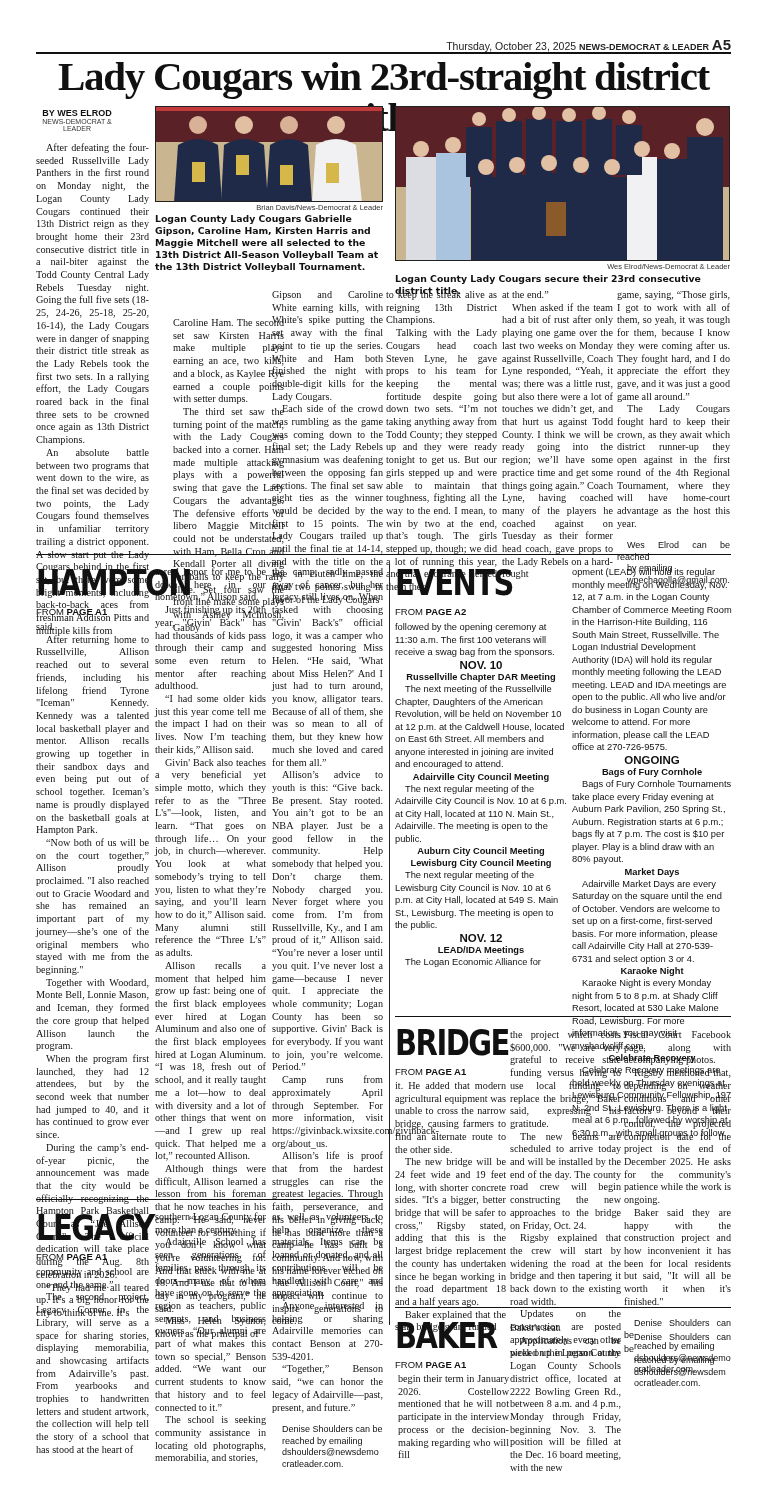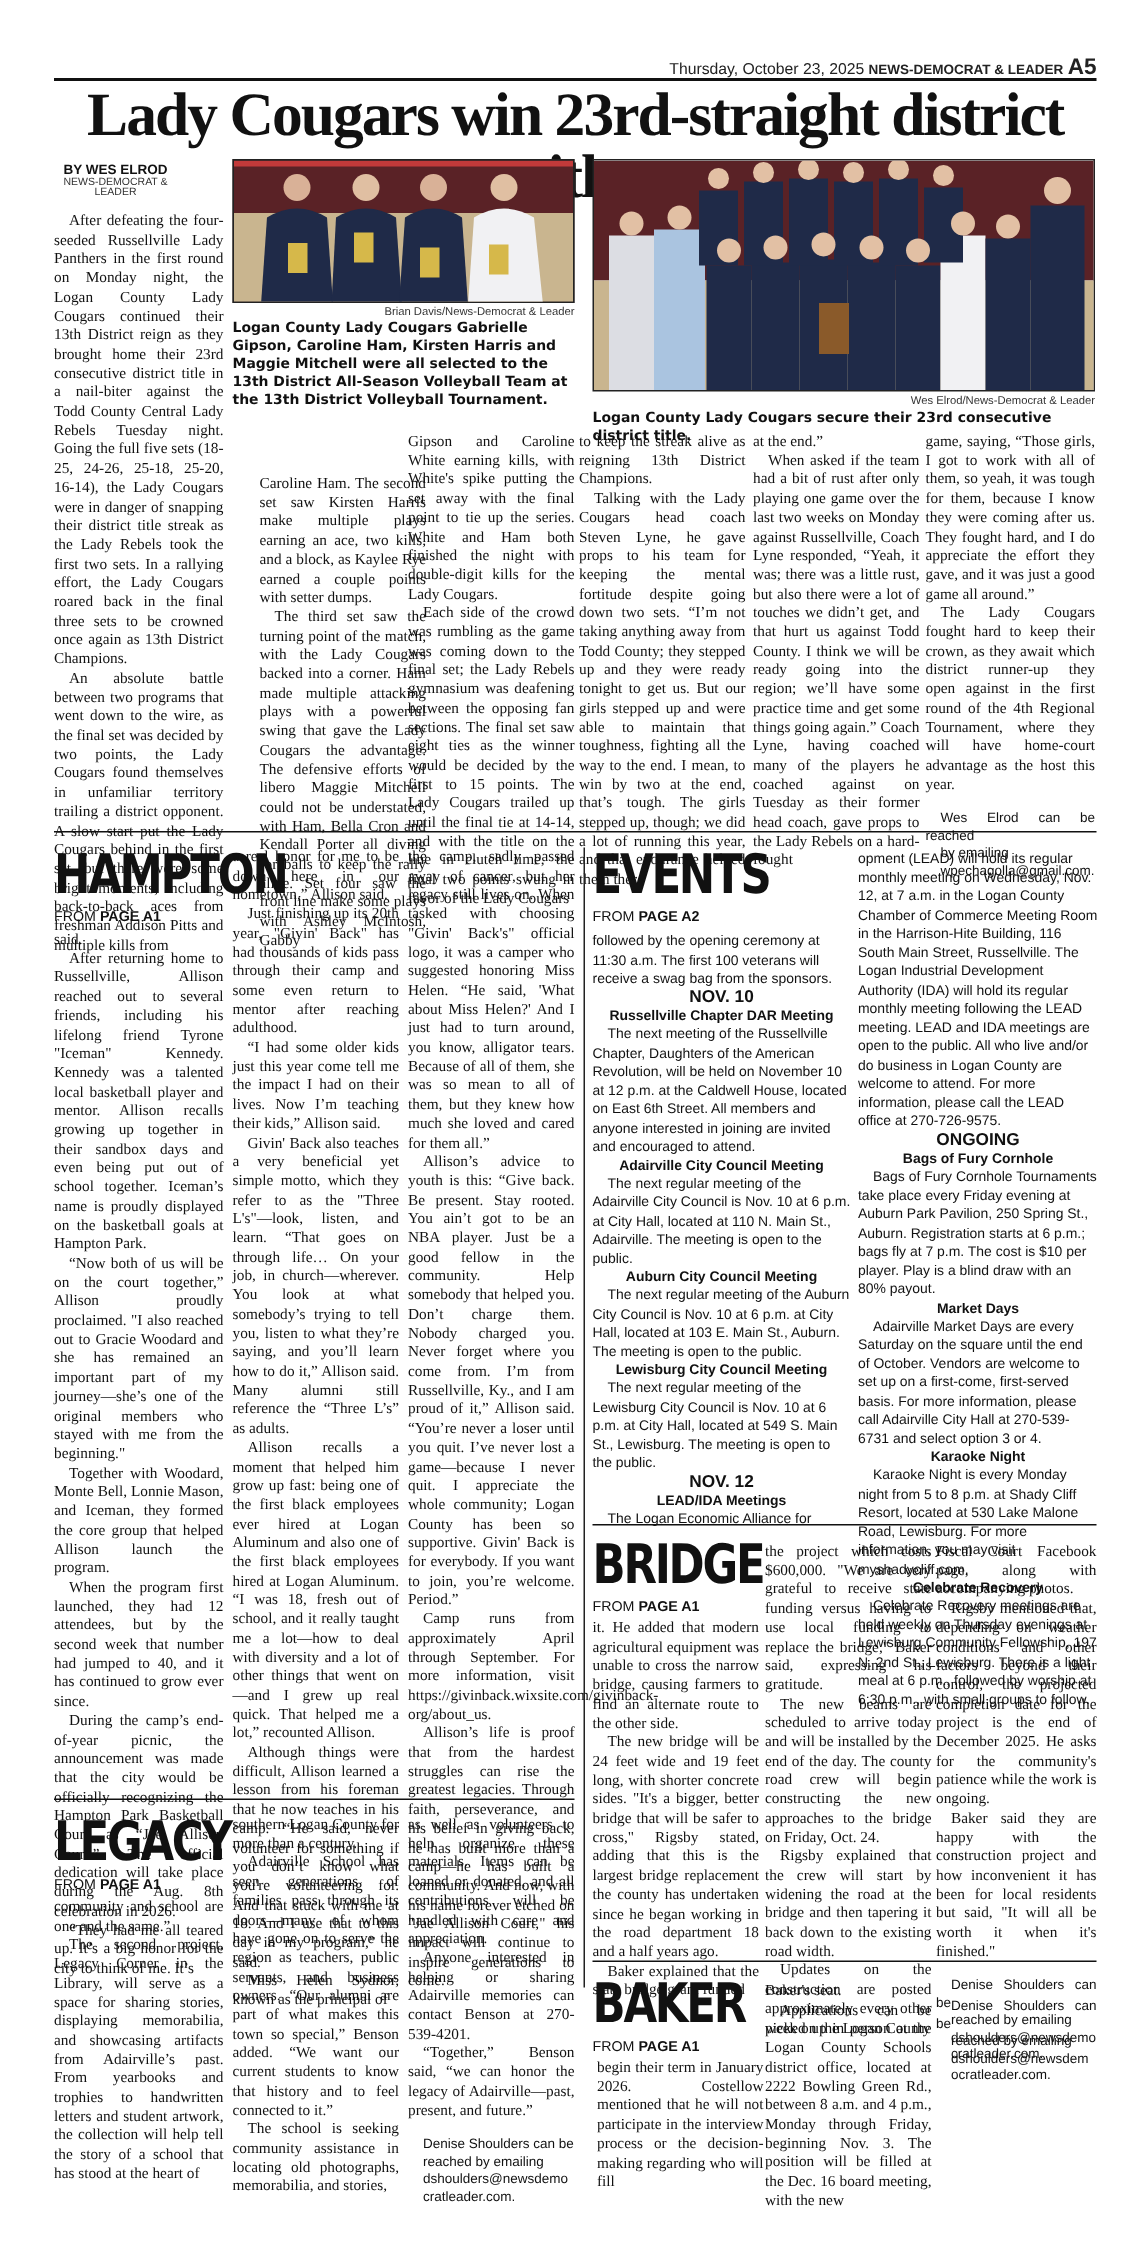--- a/index.html
+++ b/index.html
@@ -187,21 +187,20 @@
   <span>FROM</span> <b>PAGE A2</b>
 </div>
 <div class="abs sans" style="left:395px;top:621px;width:172px;">
   <p style="text-indent:0">followed by the opening ceremony at 11:30 a.m. The first 100 veterans will receive a swag bag from the sponsors.</p>
   <div class="ev-date">NOV. 10</div>
   <div class="ev-title">Russellville Chapter DAR Meeting</div>
   <p>The next meeting of the Russellville Chapter, Daughters of the American Revolution, will be held on November 10 at 12 p.m. at the Caldwell House, located on East 6th Street. All members and anyone interested in joining are invited and encouraged to attend.</p>
   <div class="ev-title">Adairville City Council Meeting</div>
   <p>The next regular meeting of the Adairville City Council is Nov. 10 at 6 p.m. at City Hall, located at 110 N. Main St., Adairville. The meeting is open to the public.</p>
   <div class="ev-title">Auburn City Council Meeting</div>
-  <p>The next regular meeting of the Auburn City Council is Nov. 10 at 6 p.m. at City Hall, located at 103 E. Main St., Auburn. The meeting is open to the public.</p>
   <div class="ev-title">Lewisburg City Council Meeting</div>
   <p>The next regular meeting of the Lewisburg City Council is Nov. 10 at 6 p.m. at City Hall, located at 549 S. Main St., Lewisburg. The meeting is open to the public.</p>
   <div class="ev-date">NOV. 12</div>
   <div class="ev-title">LEAD/IDA Meetings</div>
   <p style="height:13px;overflow:hidden">The Logan Economic Alliance for Development (LEAD) will hold its regular monthly meeting on Wednesday, Nov. 12, at 7 a.m. in the Logan County Chamber of Commerce Meeting Room in the Harrison-Hite Building, 116 South Main Street, Russellville. The Logan Industrial Development Authority (IDA) will hold its regular monthly meeting following the LEAD meeting. LEAD and IDA meetings are open to the public. All who live and/or do business in Logan County are welcome to attend. For more information, please call the LEAD office at 270-726-9575.</p>
 </div>
 <div class="abs sans" style="left:572px;top:566px;width:160px;">
   <p style="text-indent:0">opment (LEAD) will hold its regular monthly meeting on Wednesday, Nov. 12, at 7 a.m. in the Logan County Chamber of Commerce Meeting Room in the Harrison-Hite Building, 116 South Main Street, Russellville. The Logan Industrial Development Authority (IDA) will hold its regular monthly meeting following the LEAD meeting. LEAD and IDA meetings are open to the public. All who live and/or do business in Logan County are welcome to attend. For more information, please call the LEAD office at 270-726-9575.</p>
   <div class="ev-date">ONGOING</div>
   <div class="ev-title">Bags of Fury Cornhole</div>

